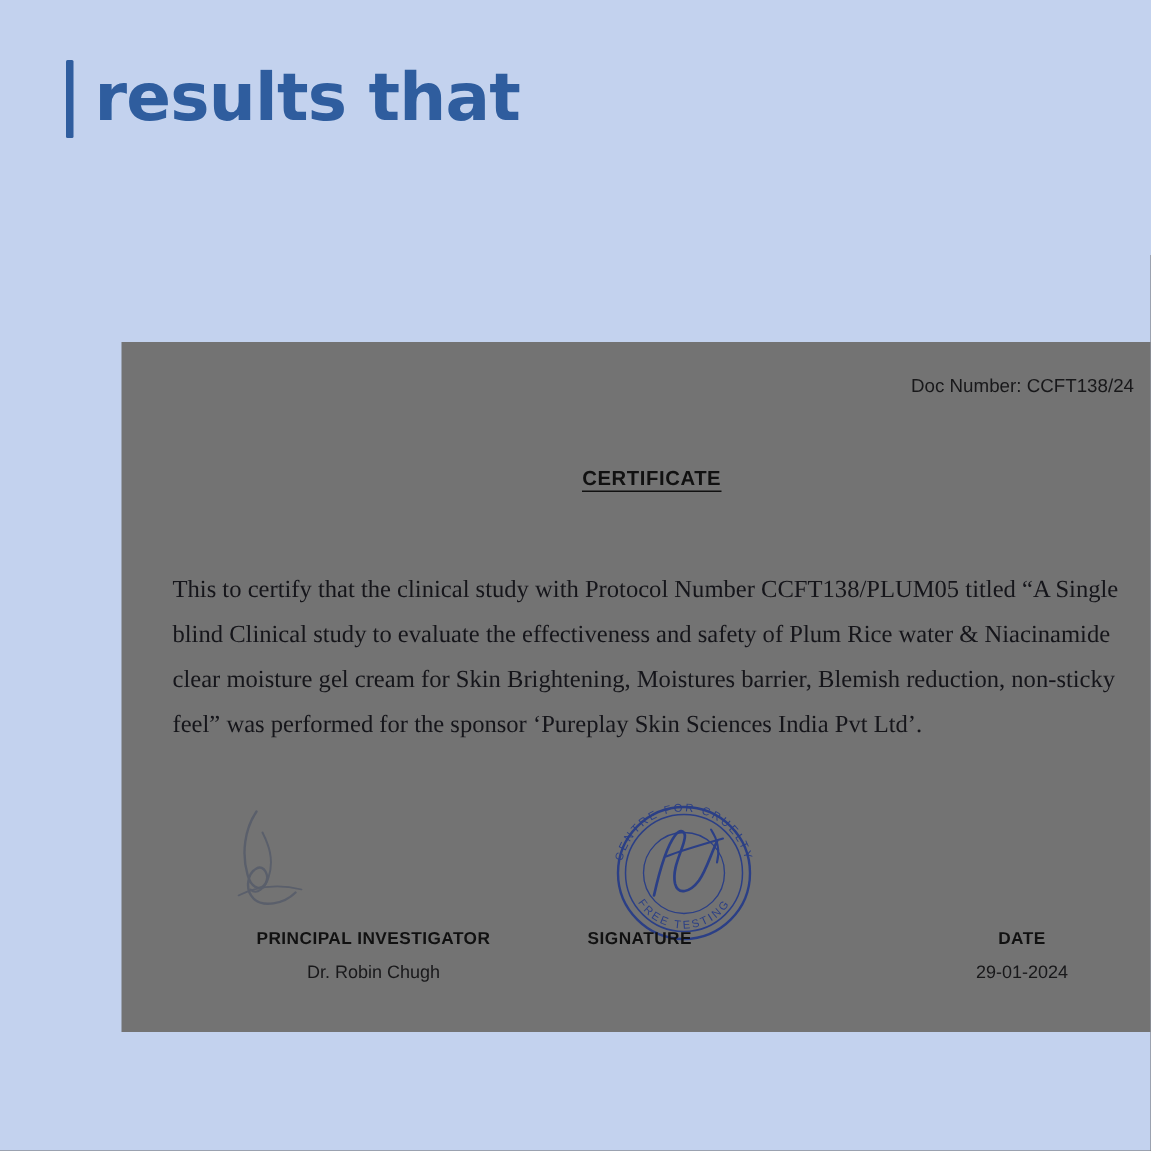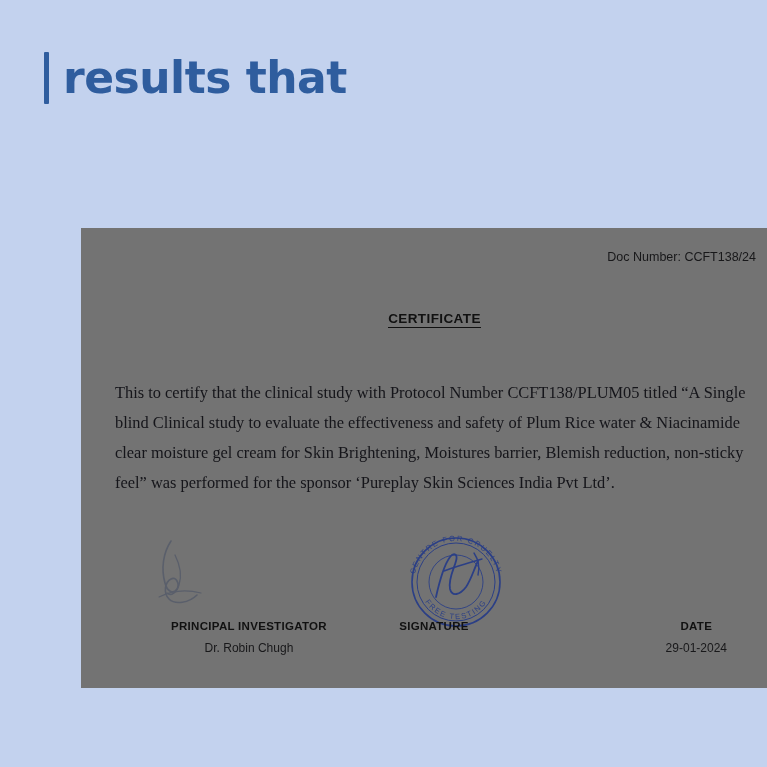--- a/index.html
+++ b/index.html
@@ -16,21 +16,21 @@
   .page {
     position: relative;
     width: 767px;
     height: 767px;
   }
 
   
   .headline-wrap {
     position: absolute;
     left: 44px;
-    top: 52px;
+    top: 40px;
     display: flex;
     align-items: stretch;
   }
   .headline-bar {
     width: 5px;
     background: #2f5d9e;
     margin-right: 14px;
     border-radius: 1px;
   }
   .headline-text {
@@ -102,21 +102,21 @@
   .stamp {
     position: absolute;
     left: 285px;
     top: 0px;
   }
 
   
   .footer-row {
     position: absolute;
     left: 30px;
-    right: 31px;
+    right: 46px;
     bottom: 26px;
     height: 42px;
   }
   .footer-col {
     position: absolute;
     text-align: center;
   }
   .footer-col.left { left: 60px; }
   .footer-col.center { left: 50%; transform: translateX(-50%); text-align: right; }
   .footer-col.right { right: 30px; }

